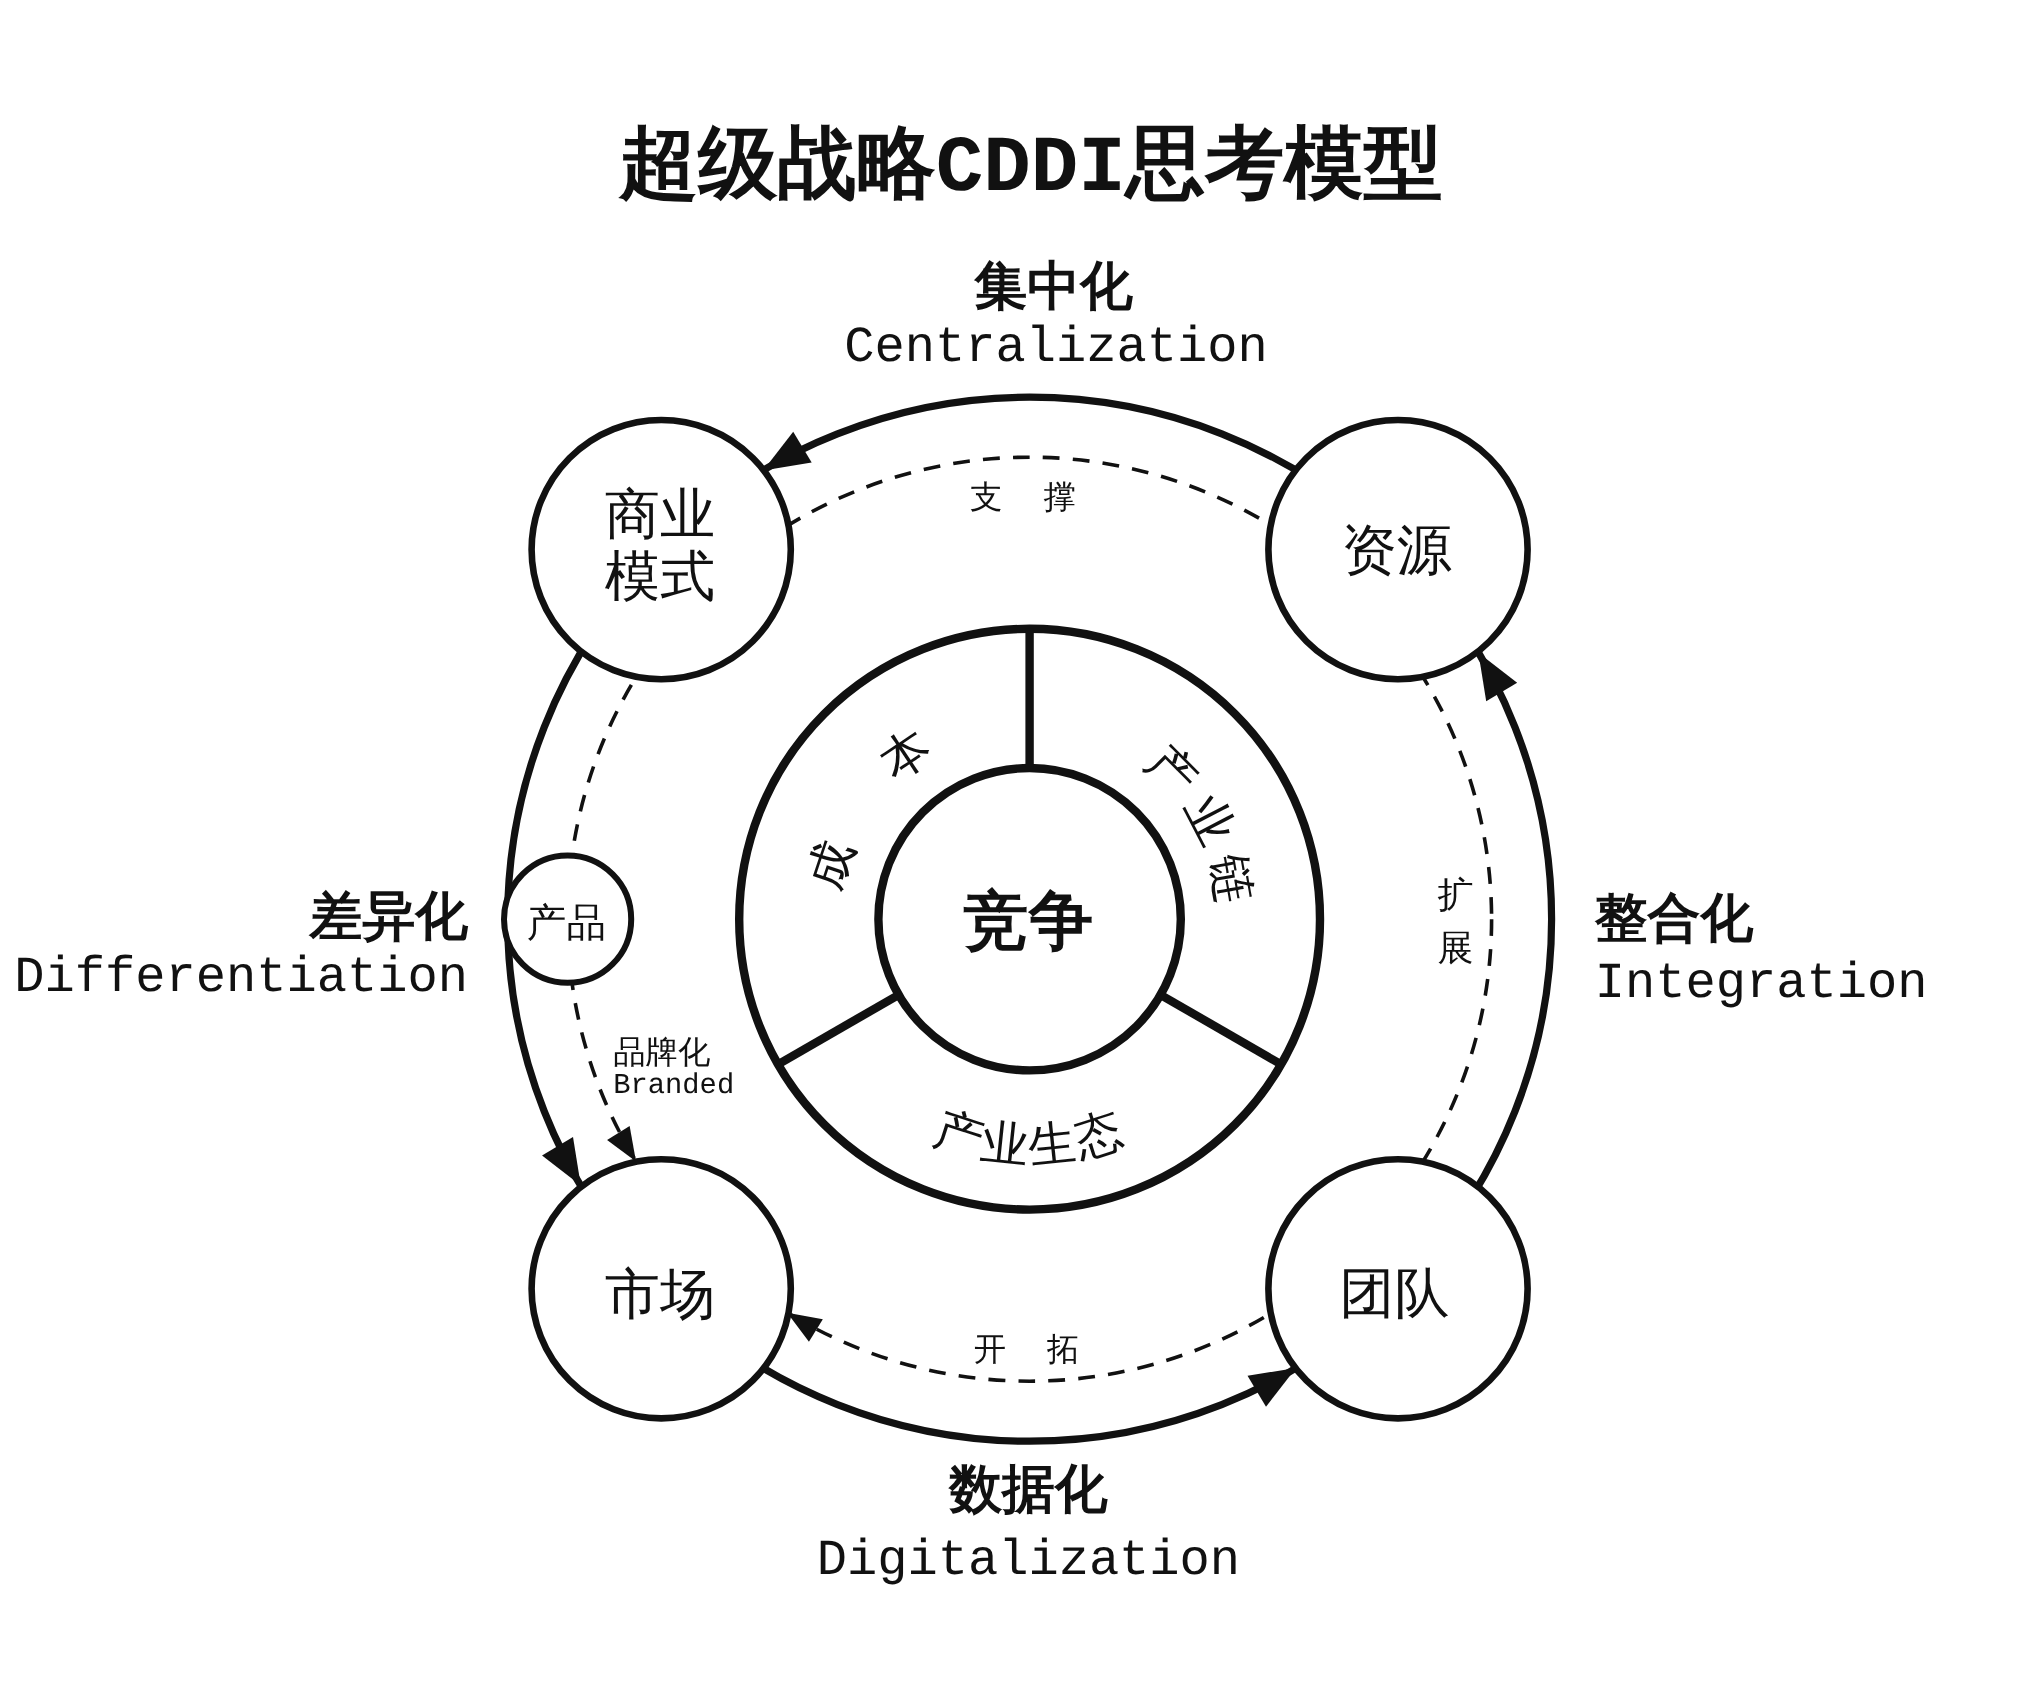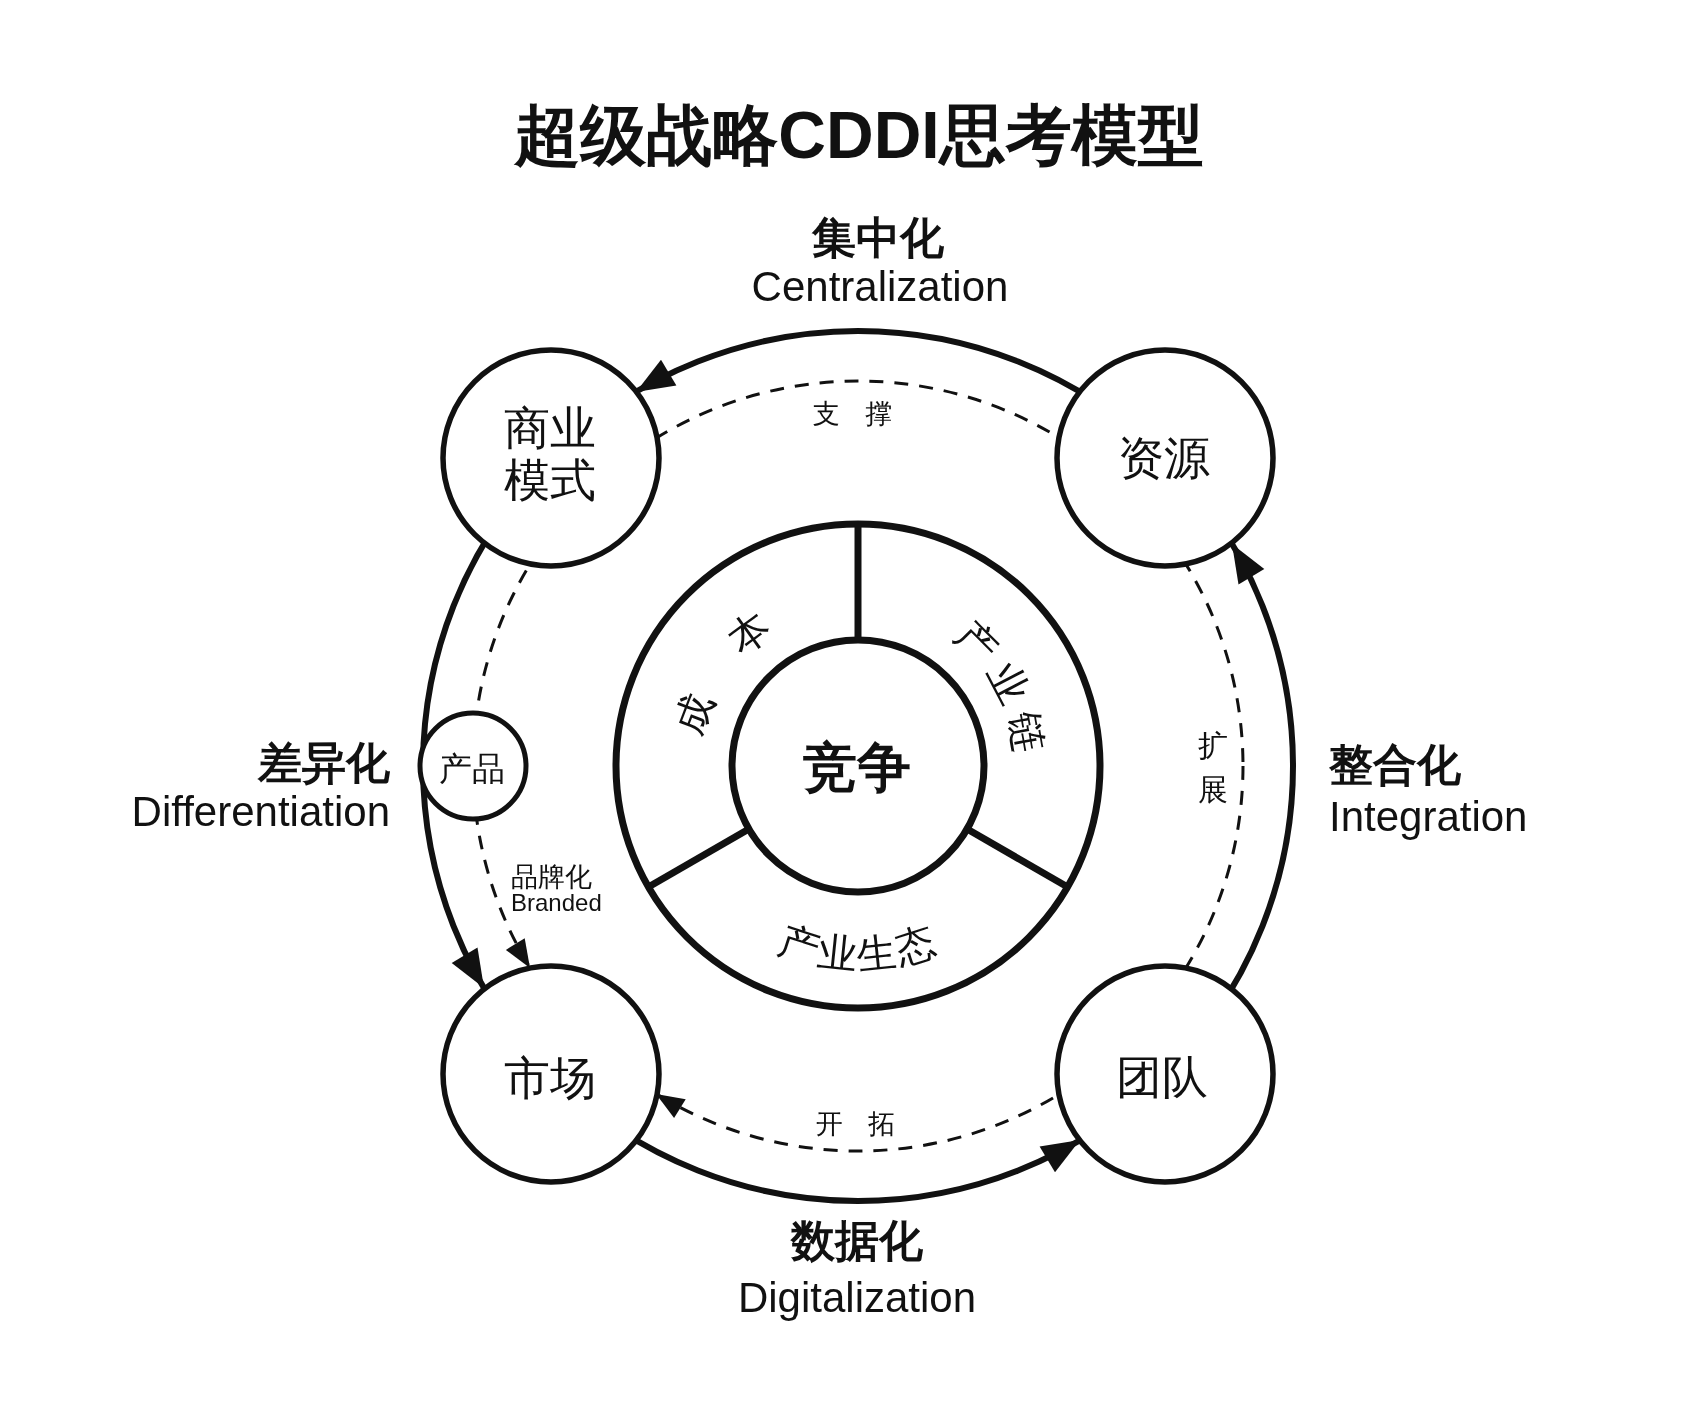--- a/index.html
+++ b/index.html
@@ -1,19 +1,19 @@
 <!DOCTYPE html>
 <html style="--ink: #111111; --bg: #ffffff;"><head>
 <meta charset="utf-8">
 <style>
   :root { --ink:#111111; --bg:#ffffff; }
   html,body { margin:0; padding:0; background:var(--bg); }
   .canvas {
     position:relative; width:1686px; height:1410px; background:var(--bg);
-    font-family:Liberation Sans, sans-serif; color:var(--ink);
+    font-family:Liberation Mono, monospace; color:var(--ink);
   }
   svg { position:absolute; left:0; top:0; display:block; }
   svg text { fill:var(--ink); }
   .t-title   { font-size:66px; font-weight:700; }
   .t-quad-zh { font-size:44px; font-weight:600; }
   .t-quad-en { font-size:42px; font-weight:500; }
   .t-node    { font-size:46px; font-weight:400; }
   .t-node-sm { font-size:33px; font-weight:400; }
   .t-core    { font-size:54px; font-weight:700; }
   .t-seg     { font-size:40px; font-weight:400; }

